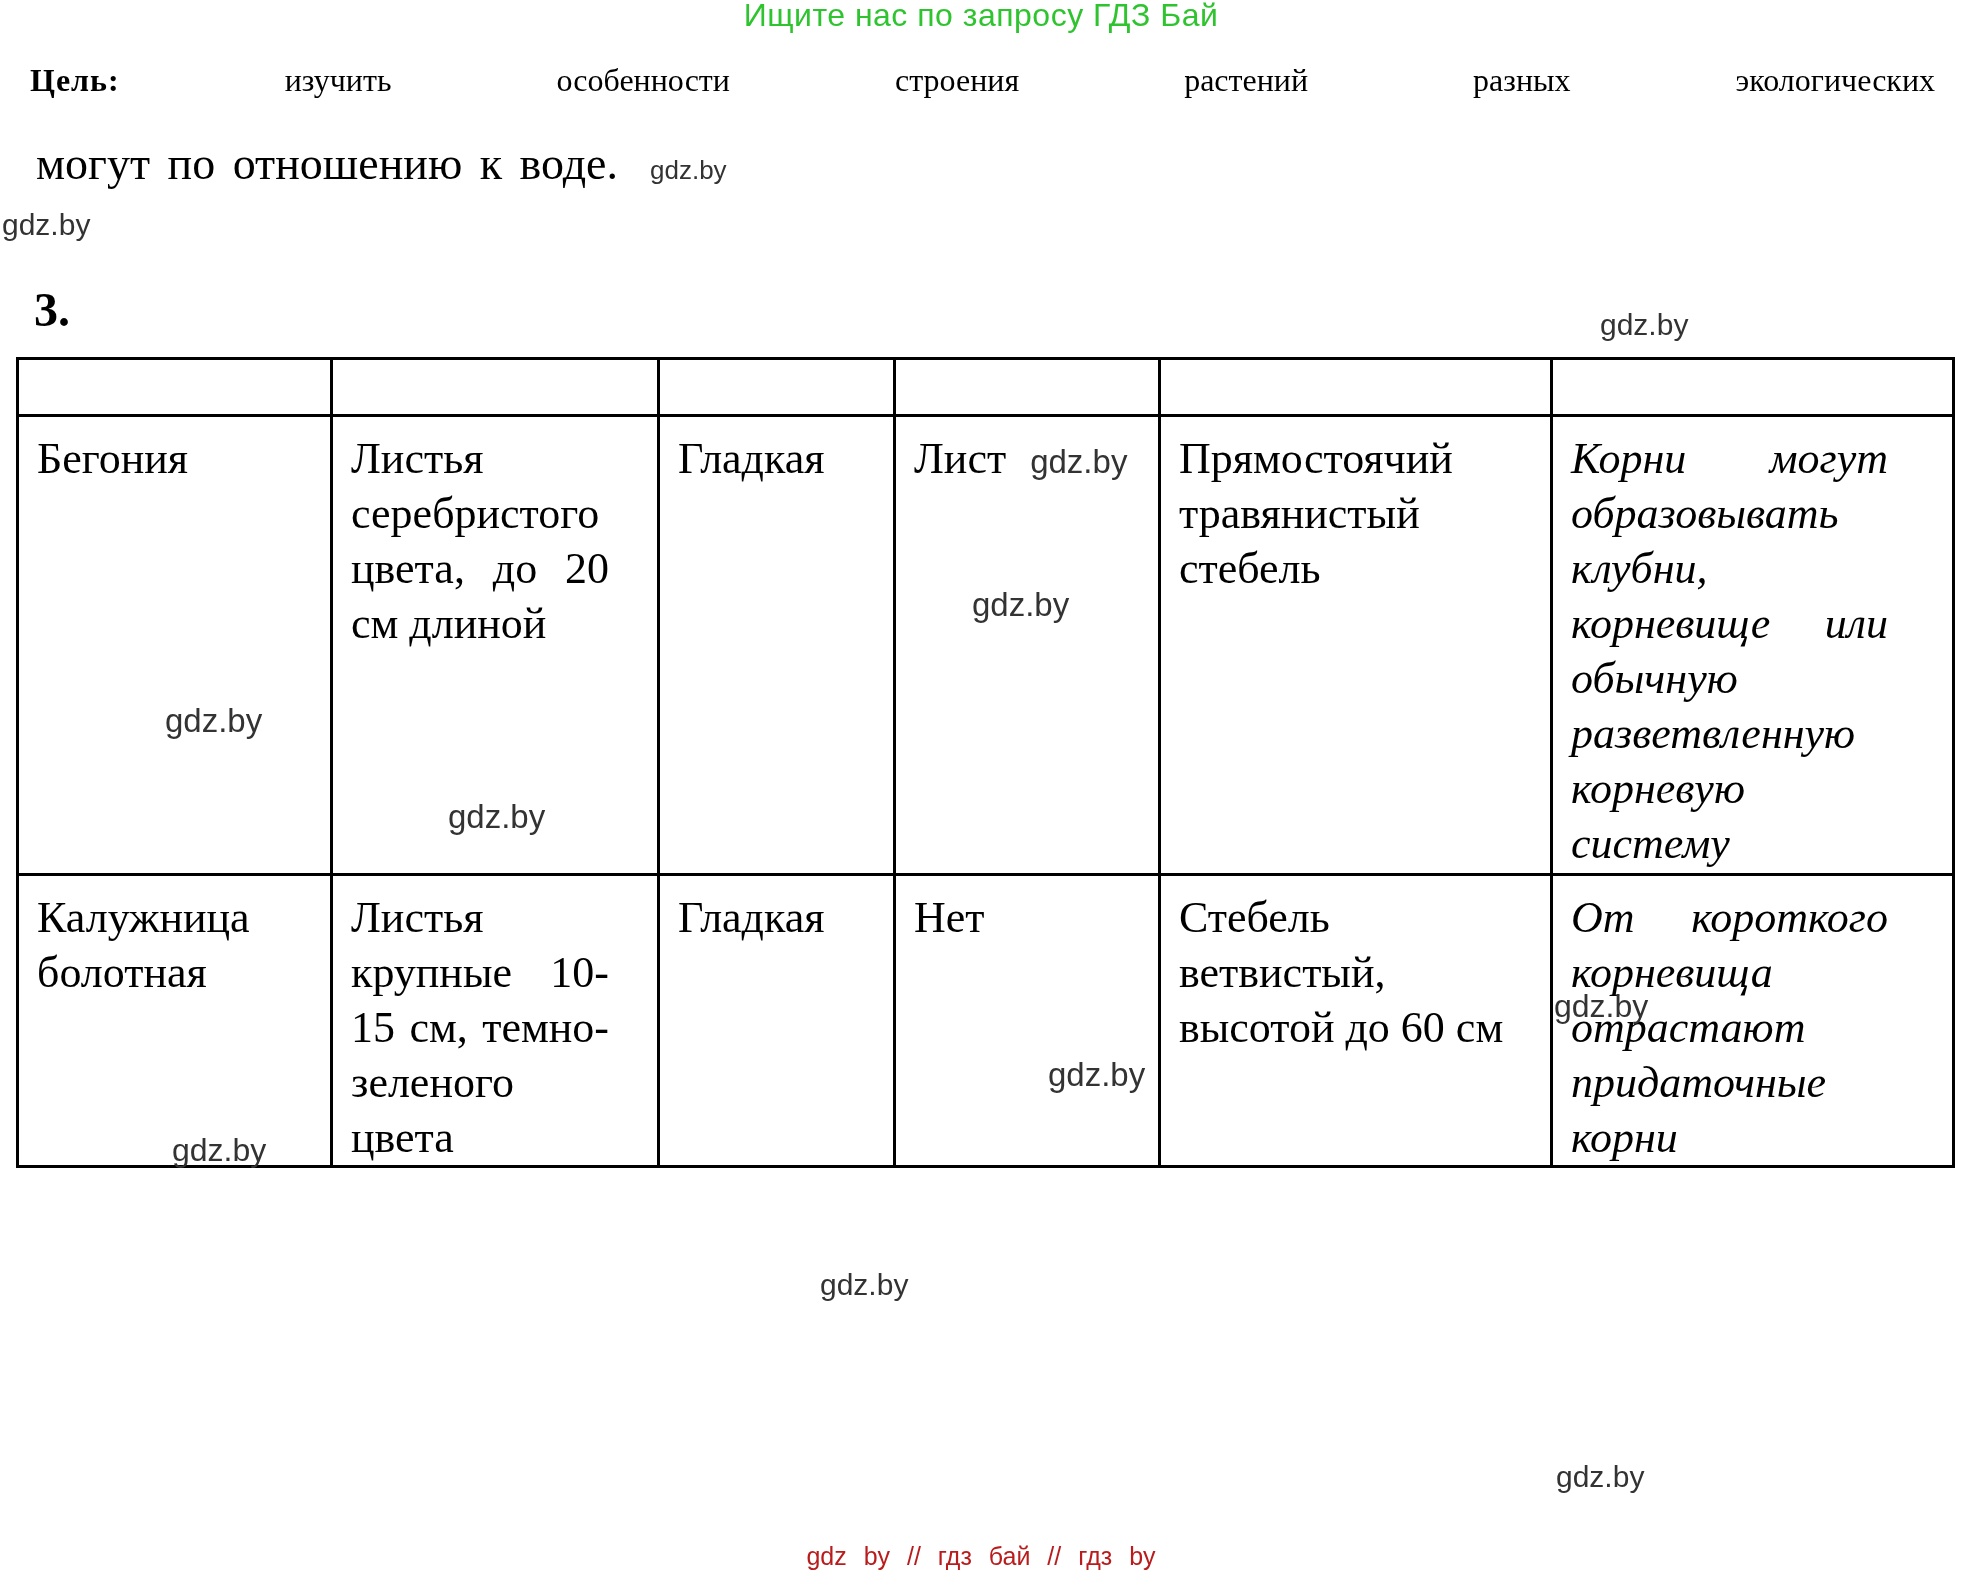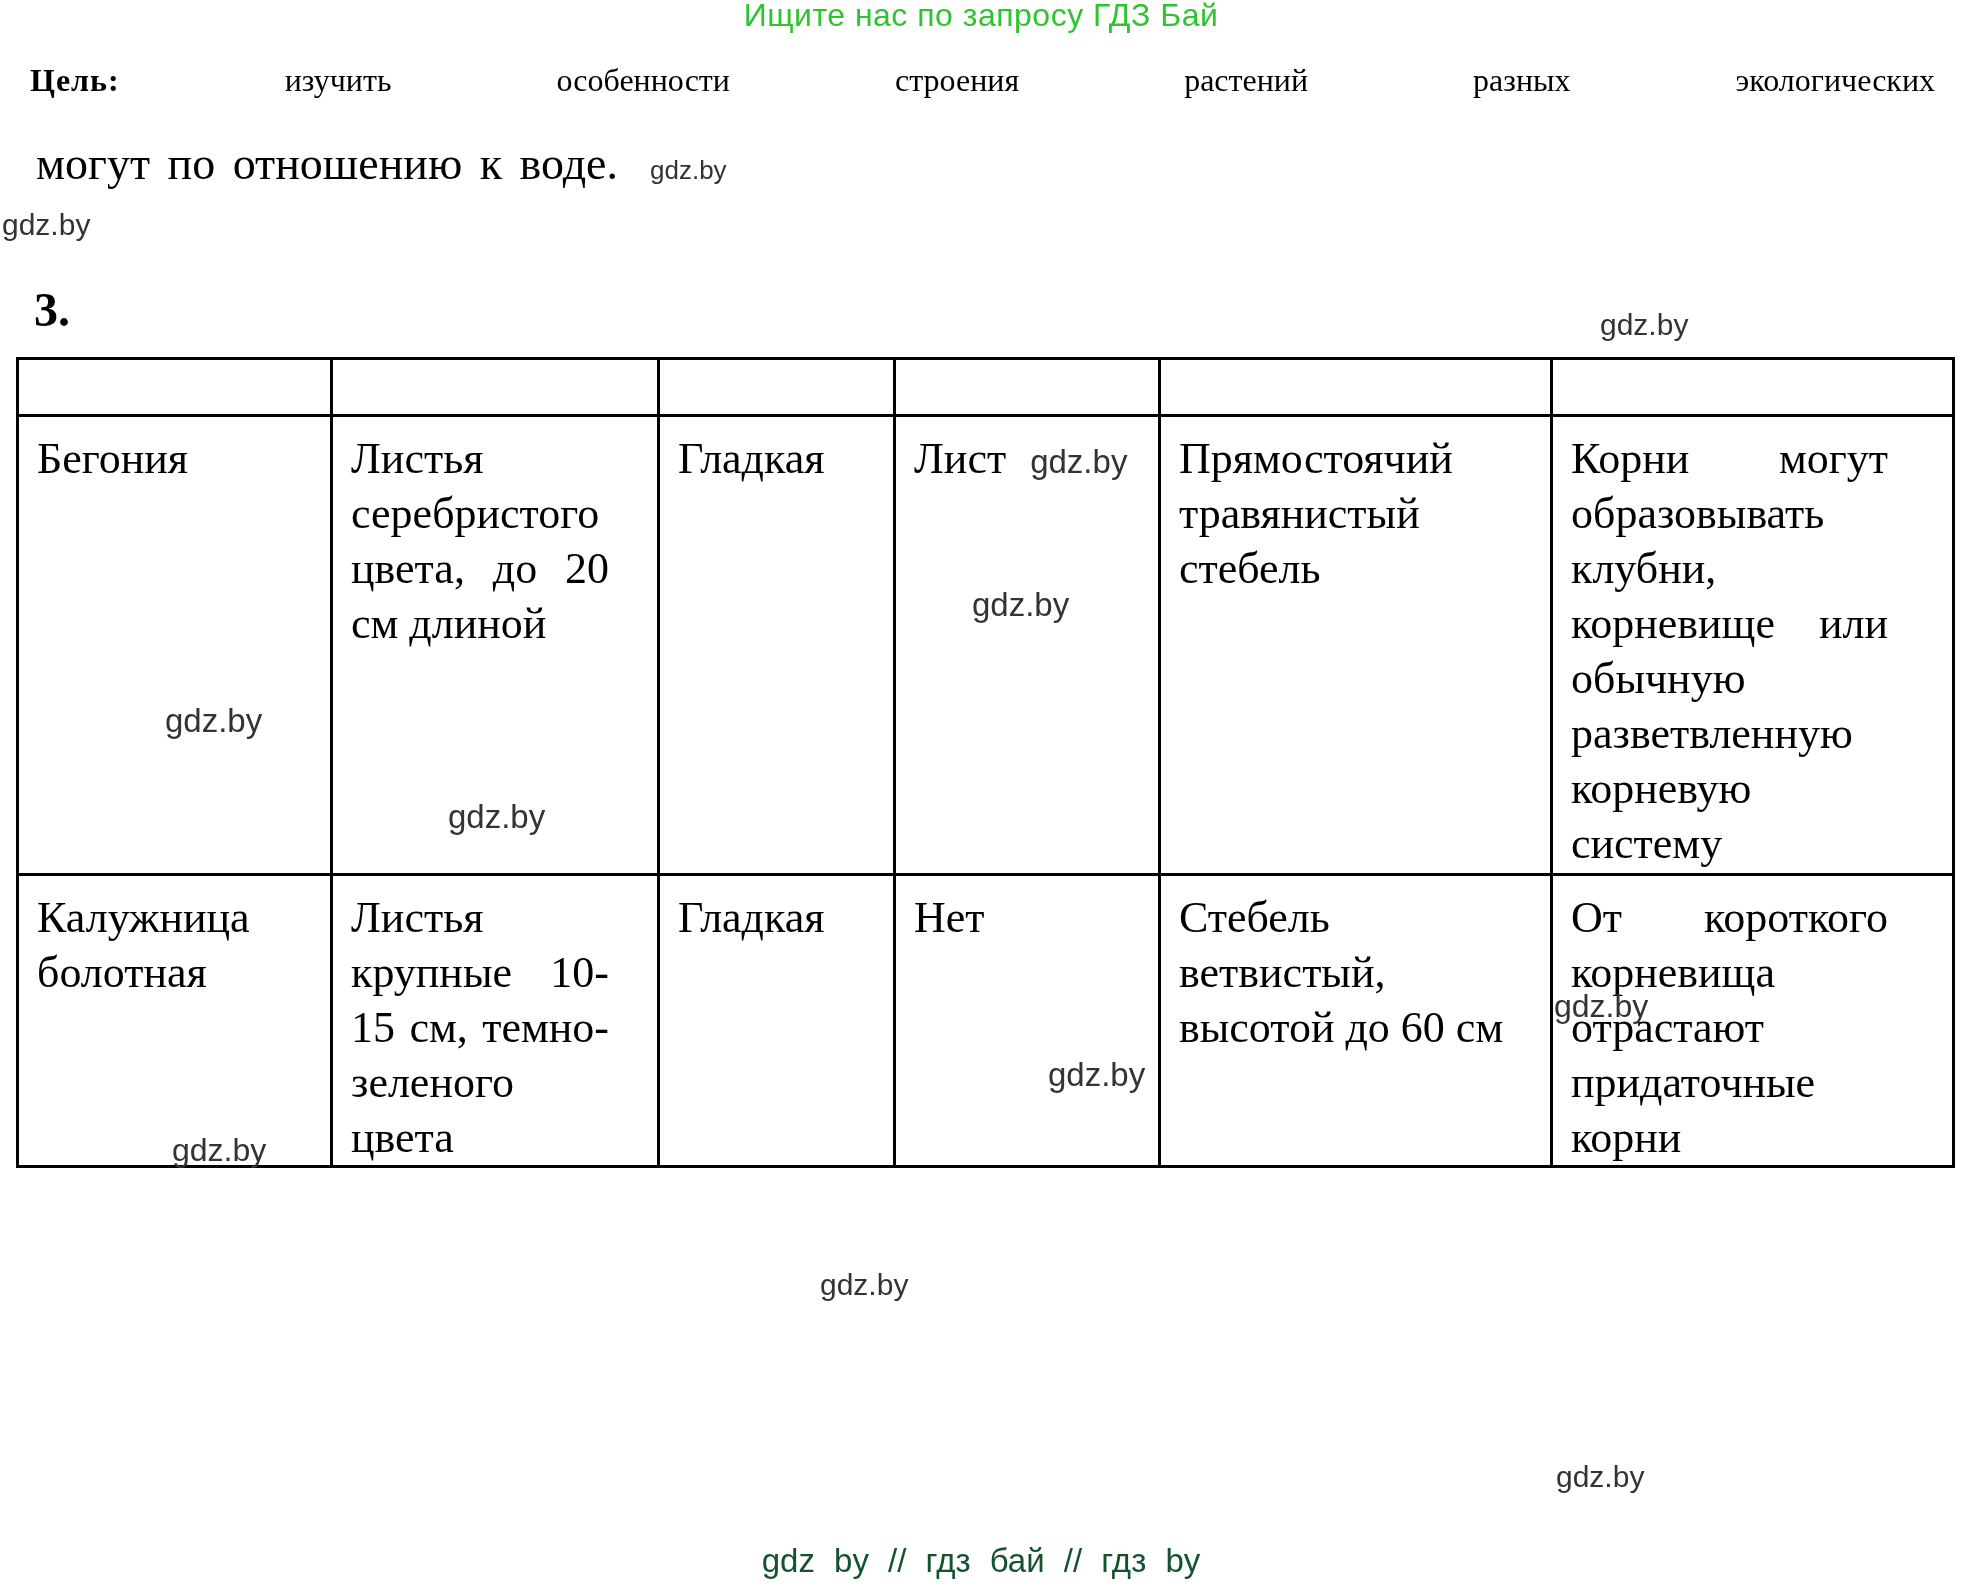--- a/index.html
+++ b/index.html
@@ -48,27 +48,27 @@
   table{
     border-collapse:collapse;table-layout:fixed;width:1936px;
   }
   td{
     border:3px solid #000;vertical-align:top;
     padding:14px 30px 0 18px;
     font-size:44px;line-height:55px;
     text-align:justify;overflow:hidden;
   }
   td.c2{padding-right:48px;}
-  td.c6{padding-right:64px;}
+  td.c6{padding-right:64px;font-style:italic;}
   tr.hdr td{height:54px;padding:0;}
   
   .footer{
     position:absolute;top:1542px;left:0;width:100%;text-align:center;
-    font-family:"Liberation Sans", sans-serif;font-size:33px;
-    color:#14532d;word-spacing:10px;
+    font-family:"Liberation Sans", sans-serif;font-size:25px;
+    color:#b91c1c;word-spacing:10px;
   }
 </style>
 </head>
 <body>
 
 <div class="promo">Ищите нас по запросу ГДЗ Бай</div>
 
 <div class="goal-line1"><span class="bold">Цель:</span> <span>изучить особенности строения растений разных экологических</span></div>
 <div class="goal-line2"><span>могут по отношению к воде.</span><span class="wm-goal">gdz.by</span></div>
 

